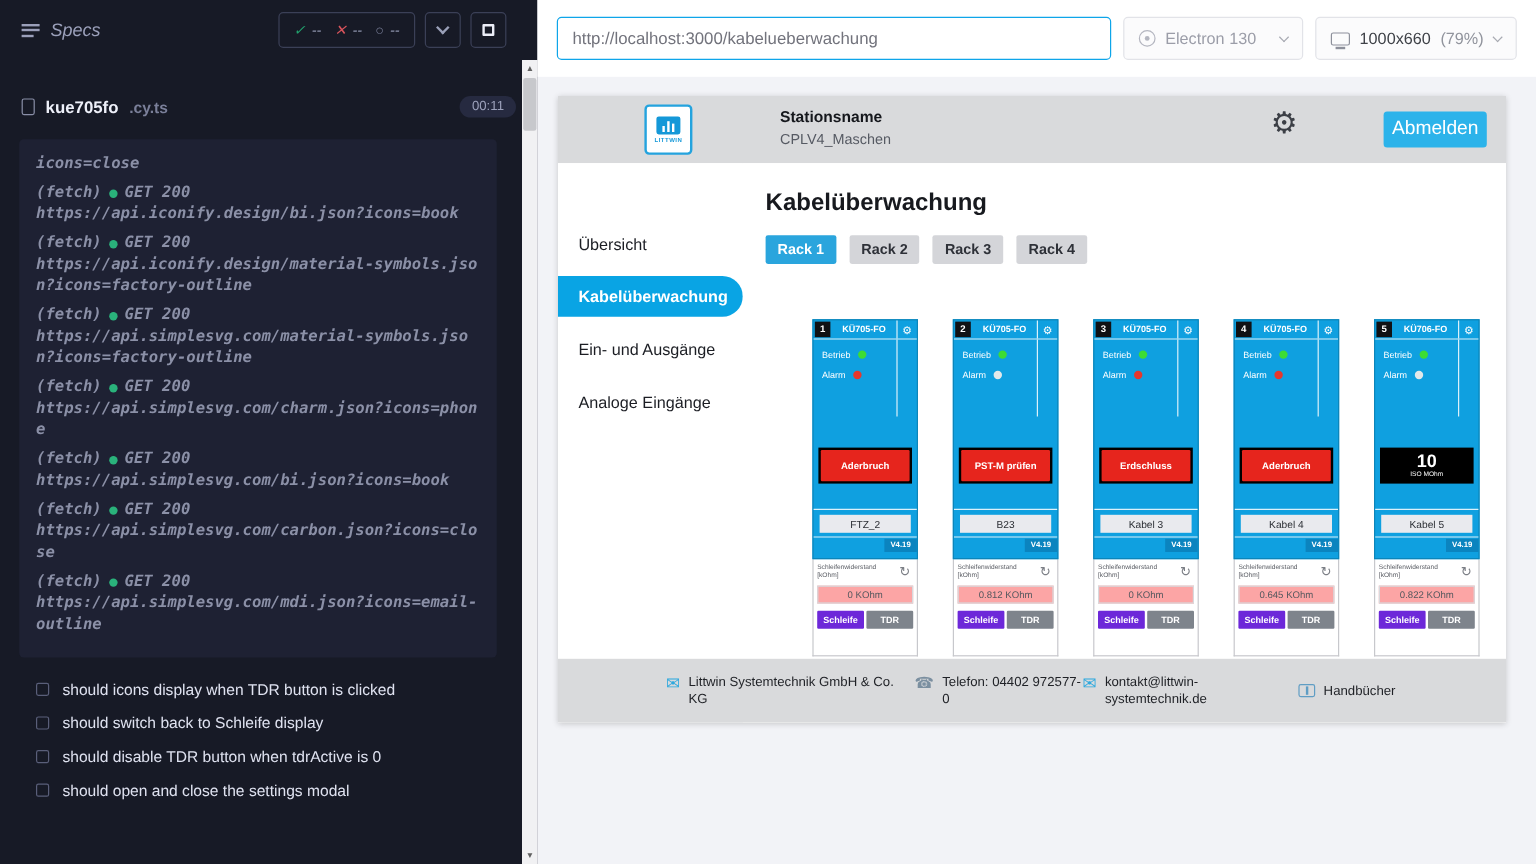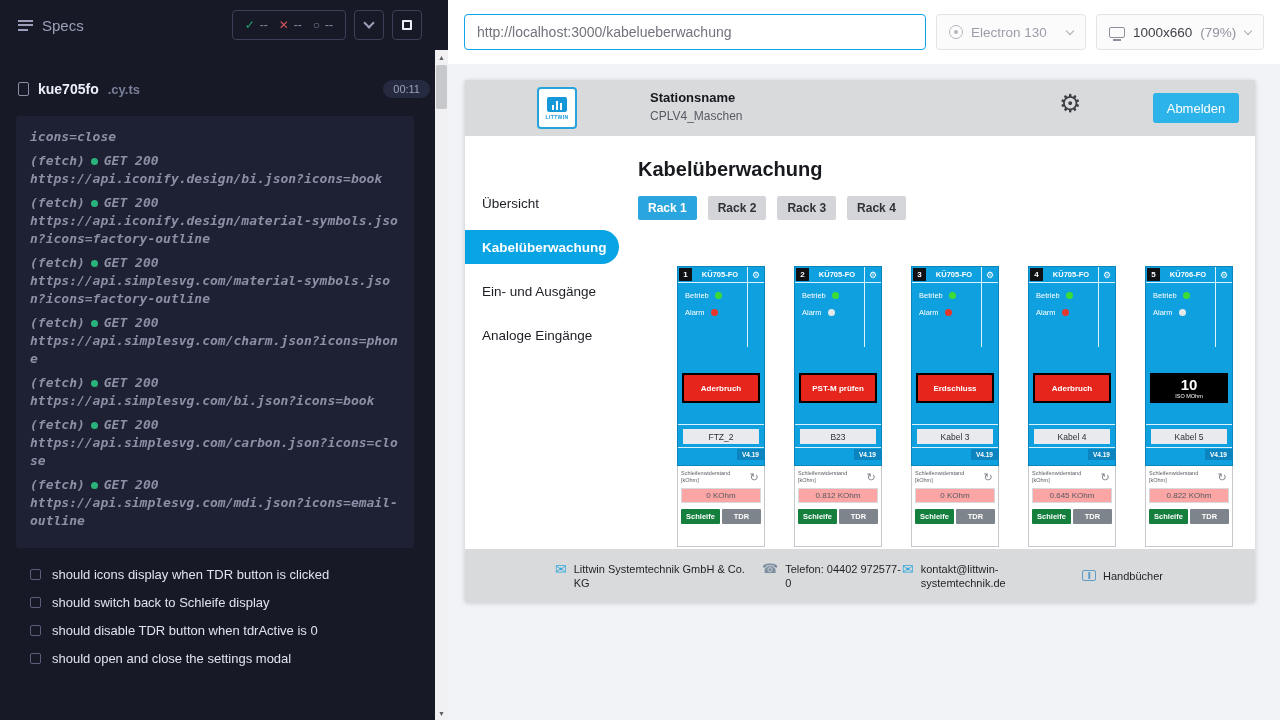--- a/index.html
+++ b/index.html
@@ -1,21 +1,21 @@
 <!DOCTYPE html>
 <html><head>
 <meta charset="utf-8">
 <style>
   * { box-sizing: border-box; margin: 0; padding: 0; }
   html,body { width:1280px; height:720px; overflow:hidden; font-family:"Liberation Sans", sans-serif; background:#f2f3f7; }
   #screen { position:relative; width:1280px; height:720px; }
 
   
   #runner { position:absolute; left:0; top:0; width:448px; height:720px; background:#171a26; color:#a6abc4; }
-  .runner-header { height:50px; display:flex; align-items:center; justify-content:space-between; padding:0 26px 0 18px; }
+  .runner-header { height:50px; display:flex; align-items:center; justify-content:space-between; padding:0 26px 0 18px;font-style:italic; }
   .specs-title { display:flex; align-items:center; gap:9px; color:#9ba0ba; font-size:15px; }
   .specs-icon { width:15px; height:11px; border-top:2px solid #9ba0ba; position:relative; }
   .specs-icon::before { content:''; position:absolute; left:0; top:2.5px; width:15px; height:2px; background:#9ba0ba; }
   .specs-icon::after { content:''; position:absolute; left:0; top:7px; width:10px; height:2px; background:#9ba0ba; }
   .header-controls { display:flex; align-items:center; gap:8px; }
   .stats-box { display:flex; align-items:center; gap:11px; border:1px solid #3b4057; border-radius:4px; height:30px; padding:0 12px; font-size:12px; }
   .stat { display:flex; align-items:center; gap:5px; color:#8a8fa8; }
   .stat .g { color:#21a06c; font-size:12px; } .stat .r { color:#d8545c; font-size:12px; } .stat .o { color:#767b95; font-size:12px; }
   .icon-btn { width:30px; height:30px; border:1px solid #3b4057; border-radius:4px; display:flex; align-items:center; justify-content:center; background:transparent; }
   .chev-down { width:8px; height:8px; border-right:2px solid #9aa0b8; border-bottom:2px solid #9aa0b8; transform:rotate(45deg); margin-top:-4px; }
@@ -65,21 +65,21 @@
   .app-header { position:absolute; left:0; top:0; right:0; height:56px; background:#d9dadc; }
   .logo { position:absolute; left:72px; top:7px; width:40px; height:42px; background:#fff; border:2px solid #24a3de; border-radius:4px;
           display:flex; flex-direction:column; align-items:center; justify-content:center; gap:2px; }
   .logo-mark { width:20px; height:15px; background:#1498d8; border-radius:2px; display:flex; align-items:flex-end; justify-content:center; gap:2px; padding:2px; }
   .logo-mark i { display:block; width:2px; background:#fff; } .lb1{height:5px;} .lb2{height:9px;} .lb3{height:7px;}
   .logo-text { font-size:5px; font-weight:bold; color:#1498d8; letter-spacing:.4px; }
   .station { position:absolute; left:185px; top:10px; }
   .station-label { font-size:13px; font-weight:bold; color:#15171c; }
   .station-name { font-size:12px; color:#565a63; margin-top:4px; }
   .header-gear { position:absolute; left:594px; top:11px; font-size:25px; color:#3c3f46; line-height:1; background:none; border:none; cursor:pointer; }
-  .logout-btn { position:absolute; right:16px; top:13px; width:86px; height:30px; background:#2cb3ea; color:#fff; border:none; border-radius:3px; font-size:13px; font-family:"Liberation Sans",sans-serif; }
+  .logout-btn { position:absolute; right:16px; top:13px; width:86px; height:30px; background:#2cb3ea; color:#fff; border:none; border-radius:3px; font-size:16px; font-family:"Liberation Sans",sans-serif; }
 
   .app-nav { position:absolute; left:0; top:56px; width:154px; bottom:53px; background:#fff; padding-top:50px; }
   .nav-item { height:34px; display:flex; align-items:center; padding-left:17px; font-size:13.5px; color:#1c1e24; margin-bottom:10px; }
   .nav-item.active { background:#09a4e4; color:#fff; font-weight:bold; border-radius:0 17px 17px 0; }
 
   .app-main { position:absolute; left:154px; top:56px; right:0; bottom:0; background:#fff; padding:22px 0 0 19px; overflow:hidden; }
   .page-title { font-size:20px; font-weight:bold; color:#17191e; }
   .tabs { display:flex; gap:11px; margin-top:15px; }
   .tab { height:24px; padding:0 10px; display:flex; align-items:center; font-size:12px; font-weight:bold; border-radius:2px; background:#d4d5d9; color:#2e3138; border:none; font-family:"Liberation Sans",sans-serif; }
   .tab.active { background:#2aa5dd; color:#fff; }
@@ -107,21 +107,21 @@
   .name-box { position:absolute; left:5px; right:5px; top:162px; height:15px; background:#e9eaee; color:#2c2f35; font-size:8.5px; display:flex; align-items:center; justify-content:center; }
   .version-sep { position:absolute; left:0; right:0; top:180px; border-top:1px solid rgba(255,255,255,.85); }
   .version-badge { position:absolute; right:0; top:182px; background:#0b84bf; color:#fff; font-size:6.5px; padding:2px 5px; font-weight:bold; }
   .card-lower { height:81px; background:#fff; border:1px solid #c7c8cc; border-top:none; padding:4px 3px 3px; }
   .meas-row { display:flex; align-items:flex-start; justify-content:space-between; }
   .meas-label { font-size:5.5px; color:#5a5d64; line-height:7px; width:58px; }
   .refresh-btn { width:14px; height:14px; color:#7c7f86; font-size:11px; display:flex; align-items:center; justify-content:center; background:none; border:none; line-height:1; }
   .meas-value { margin-top:4px; height:15px; border:1px solid #d8d9dd; background:#fca5a5; display:flex; align-items:center; justify-content:center; font-size:8px; color:#55585e; }
   .card-btns { display:flex; gap:2px; margin-top:6px; }
   .cbtn { flex:1; height:15px; display:flex; align-items:center; justify-content:center; font-size:7.5px; font-weight:bold; color:#fff; border:none; border-radius:1px; font-family:"Liberation Sans",sans-serif; }
-  .cbtn.loop { background:#15803d; } .cbtn.tdr { background:#7e848c; }
+  .cbtn.loop { background:#6d28d9; } .cbtn.tdr { background:#7e848c; }
 
   .app-footer { position:absolute; left:0; right:0; bottom:0; height:53px; background:#d9dadc; z-index:5; }
   .f-item { position:absolute; top:50%; transform:translateY(-50%); display:flex; gap:7px; align-items:flex-start; }
   .f-text { font-size:11px; line-height:14px; color:#1f2126; }
   .f1 { left:90px; } .f1 .f-text { width:172px; }
   .f2 { left:297px; } .f2 .f-text { width:118px; }
   .f3 { left:437px; } .f3 .f-text { width:112px; }
   .f4 { left:617px; }
   .mail-icon { color:#2fa9de; font-size:14px; line-height:14px; }
   .phone-icon { color:#7b8fa0; font-size:13px; line-height:14px; }

